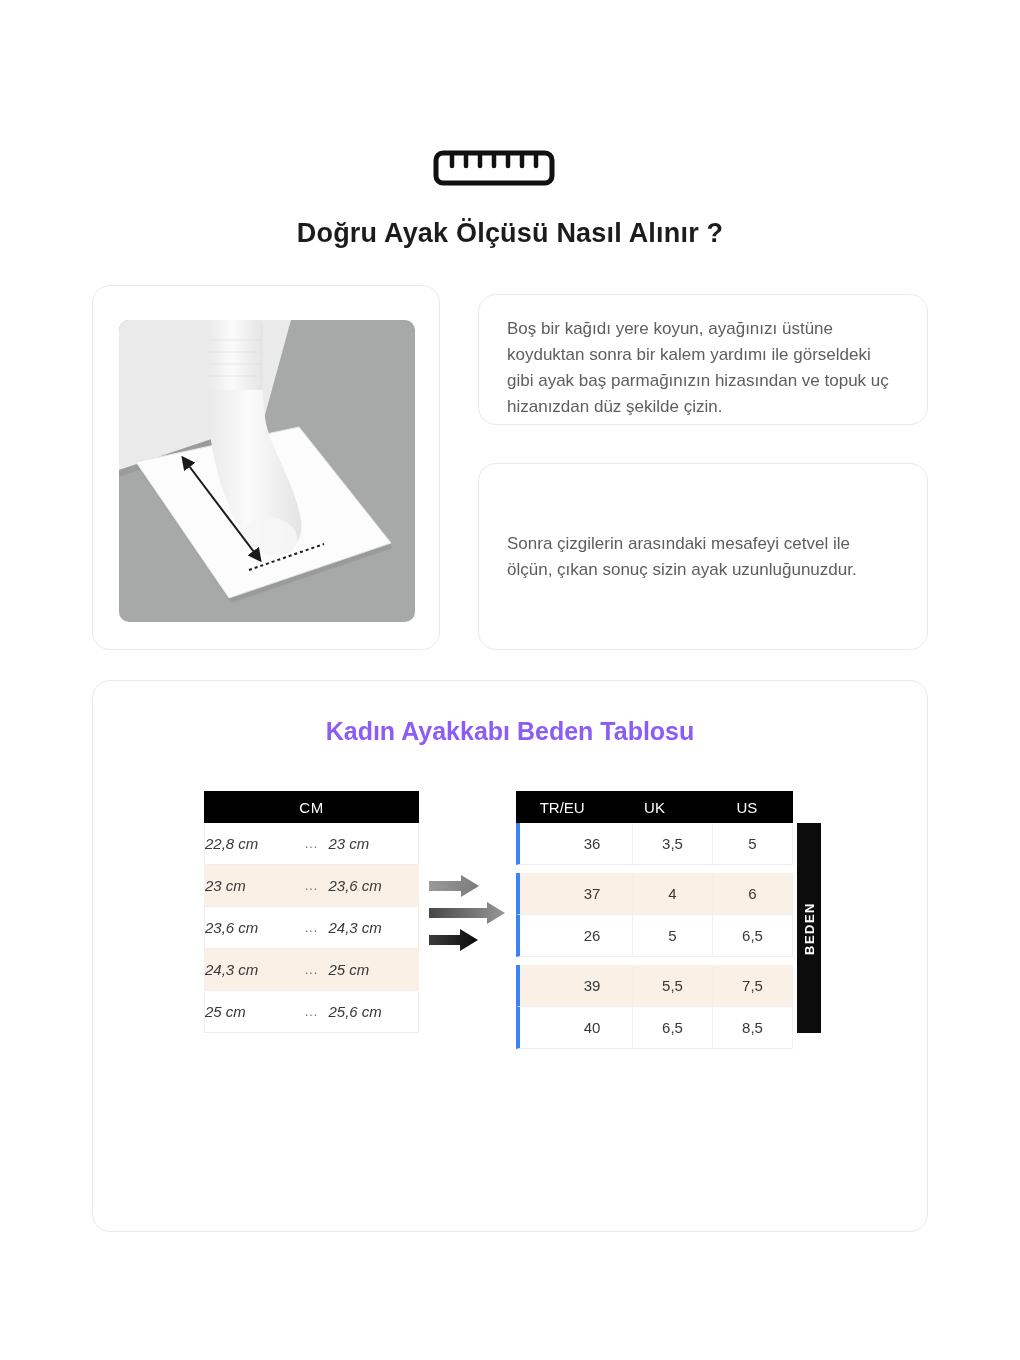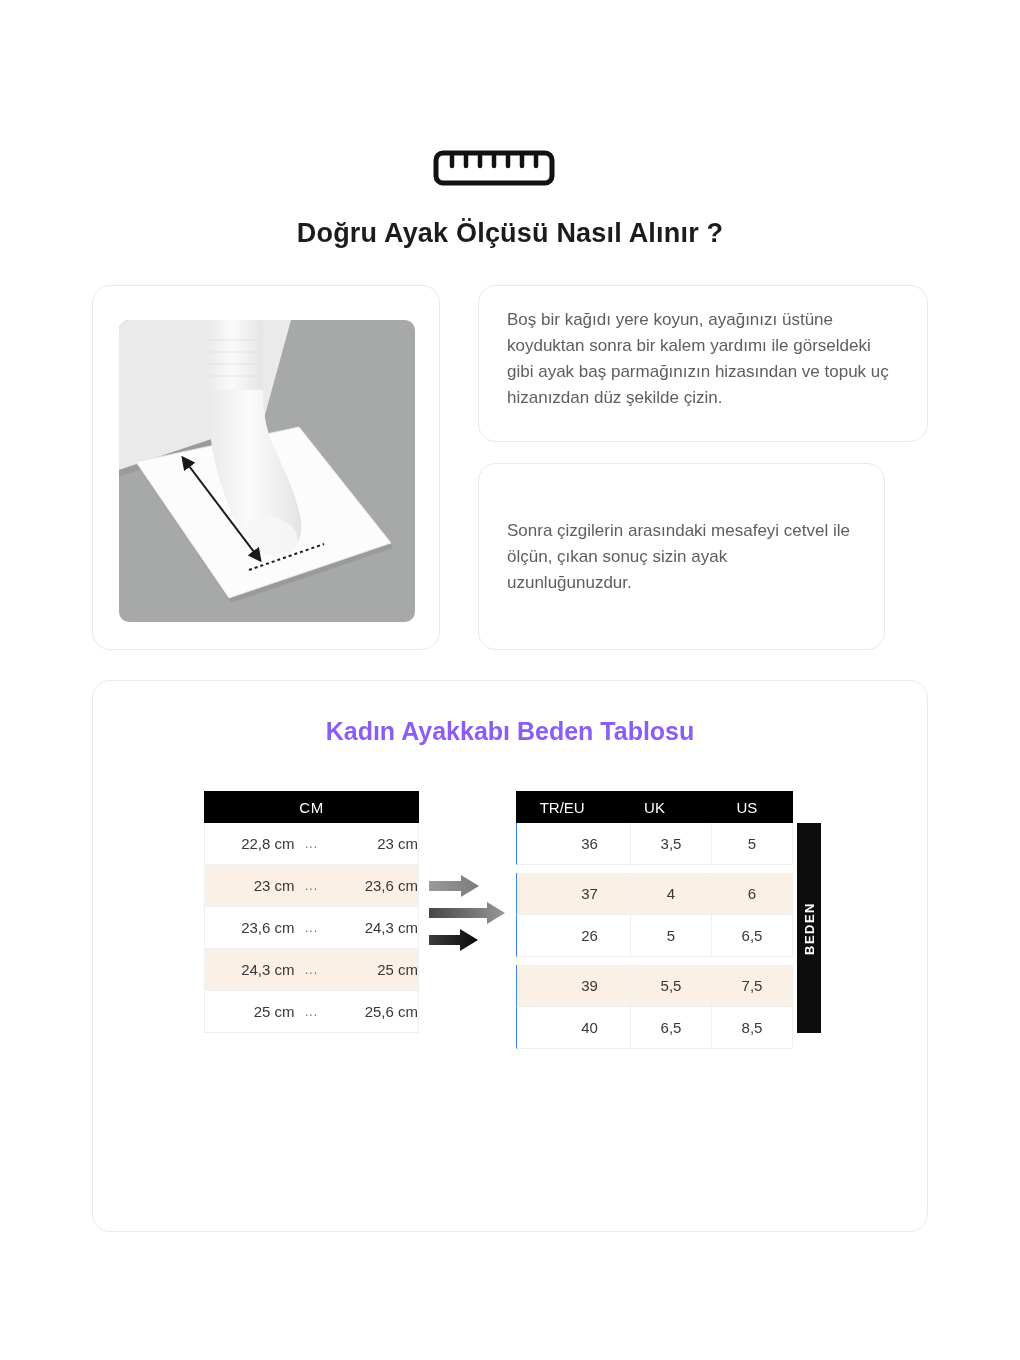--- a/index.html
+++ b/index.html
@@ -10,51 +10,51 @@
   
   .ruler-wrap { position:absolute; left:433px; top:150px; width:122px; height:36px; }
   .page-title { position:absolute; left:0; top:218px; width:1020px; text-align:center;
                 font-size:27px; font-weight:bold; color:#1c1c1c; letter-spacing:.2px; }
 
   
   .card { position:absolute; background:#fff; border:1px solid #e9e9e9; border-radius:18px; }
   .photo-card { left:92px; top:285px; width:348px; height:365px; }
   .photo-frame { position:absolute; left:26px; top:34px; width:296px; height:302px;
                  border-radius:10px; overflow:hidden; }
-  .instr-card-1 { left:478px; top:285px; width:450px; height:157px; padding:21px 28px; }
-  .instr-card-2 { left:478px; top:463px; width:407px; height:187px; padding:0 28px;
+  .instr-card-1 { left:478px; top:294px; width:450px; height:131px; padding:21px 28px; }
+  .instr-card-2 { left:478px; top:463px; width:450px; height:187px; padding:0 28px;
                   display:flex; align-items:center; }
   .instr-text { font-size:17px; line-height:26px; color:#5e5e5e; }
 
   
   .size-card { left:92px; top:680px; width:836px; height:552px; }
   .size-title { position:absolute; left:0; top:36px; width:100%; text-align:center;
                 font-size:25px; font-weight:bold; color:#8b5cf6; }
 
   .t-head { background:#000000; color:#ffffff; height:32px; font-size:15px; }
 
   
   .cm-table { position:absolute; left:111px; top:110px; width:215px; }
   .cm-table .t-head { display:flex; align-items:center; justify-content:center; letter-spacing:.5px; }
   .cm-row { display:flex; align-items:center; height:42px; background:#fff;
             border-bottom:1px solid #efefef; border-left:1px solid #efefef; border-right:1px solid #efefef;
             font-size:15px; color:#383838; }
   .cm-row.alt { background:#faf0e6; }
-  .cm-row .v { flex:1; text-align:right; }
+  .cm-row .v { flex:1; text-align:left;font-style:italic; }
   .cm-row .dots { width:34px; text-align:center; font-size:12px; color:#6a6a6a; letter-spacing:1px; }
 
   
   .arrows-wrap { position:absolute; left:336px; top:192px; width:76px; height:80px; }
 
   
   .conv-table { position:absolute; left:423px; top:110px; width:277px; }
   .conv-table .t-head { display:grid; grid-template-columns:1fr 1fr 1fr; }
   .conv-table .t-head span { display:flex; align-items:center; justify-content:center; }
   .conv-row { display:grid; grid-template-columns:1fr 1fr 1fr; height:42px; background:#fff;
-              border-bottom:1px solid #efefef; border-left:1px solid #3b82f6; border-right:1px solid #efefef;
+              border-bottom:1px solid #efefef; border-left:4px solid #3b82f6; border-right:1px solid #efefef;
               font-size:15px; color:#383838;padding-left:32px; }
   .conv-row.alt { background:#faf0e6;margin-top:8px; }
   .conv-row span { display:flex; align-items:center; justify-content:center; border-left:1px solid #efefef; }
   .conv-row span:first-child { border-left:none; }
 
   
   .beden-bar { position:absolute; left:704px; top:142px; width:24px; height:210px;
                background:#0c0c0c; color:#ffffff; display:flex; align-items:center; justify-content:center;
                writing-mode:vertical-rl; transform:rotate(180deg);
                font-size:13px; font-weight:600; letter-spacing:1.5px; }

